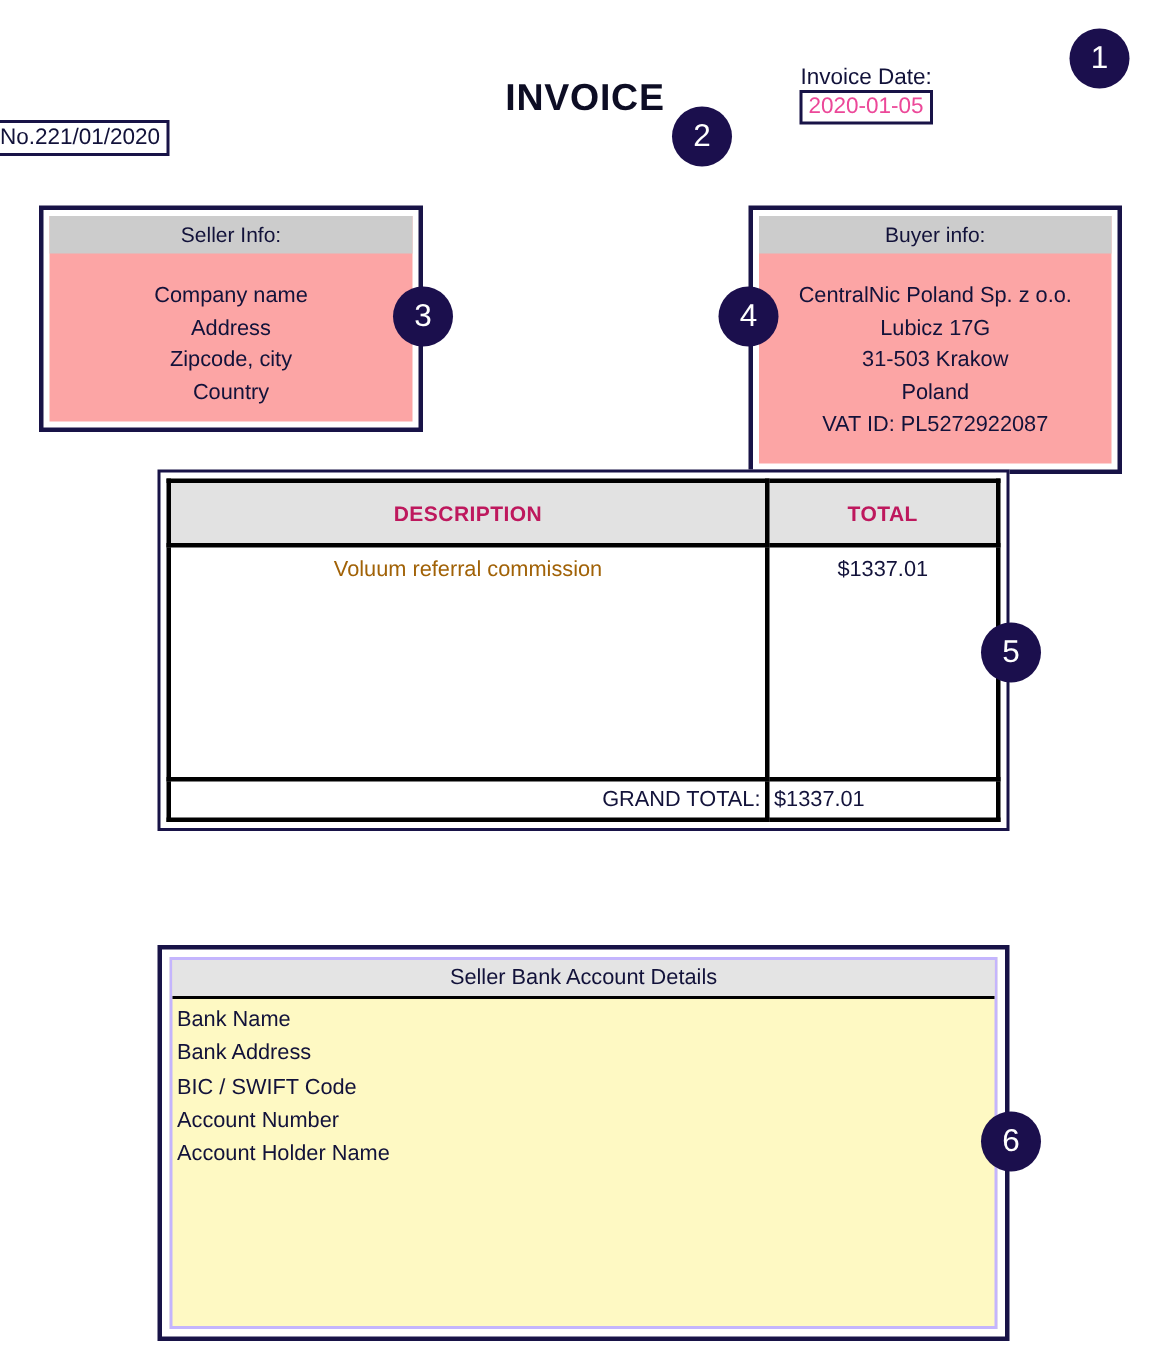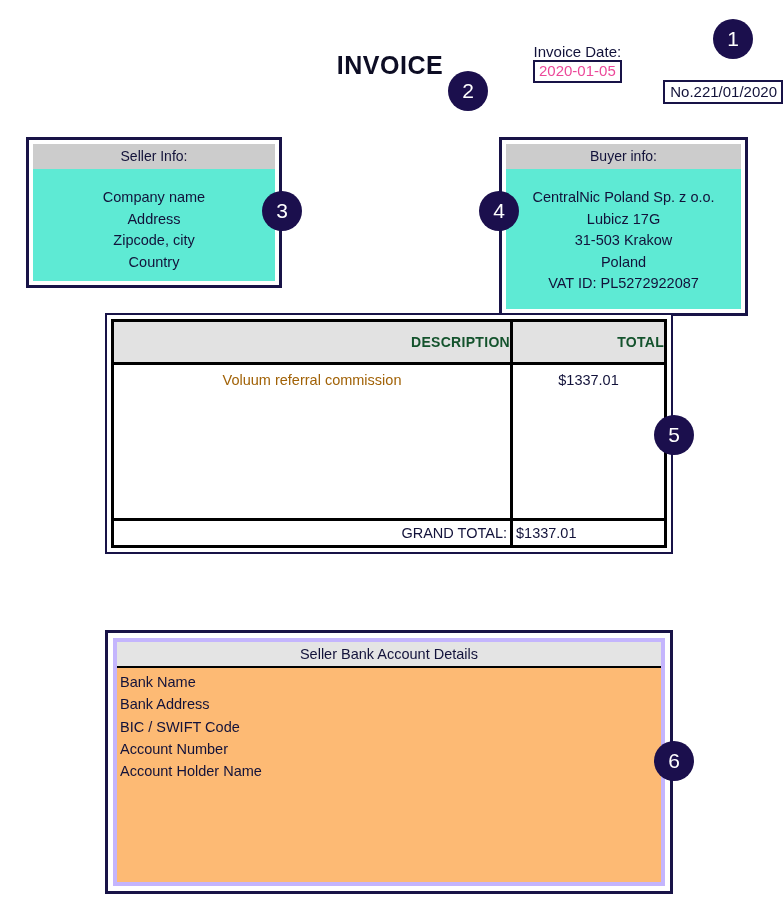--- a/index.html
+++ b/index.html
@@ -48,42 +48,42 @@
     color: #0d0d24;
   }
   .doc-title-inner { margin-left: -3px; }
 
   .invoice-no-wrap {
     position: absolute;
     left: 0;
     right: 0;
     top: 80px;
     display: flex;
-    justify-content: flex-end;
+    justify-content: flex-start;
   }
   .invoice-no {
     border: 2px solid #181347;
     background: #ffffff;
     font-size: 15px;
     line-height: 17px;
     padding: 1px 4px 2px 5px;
     margin-left: -7px;
     color: #12123a;
   }
 
   
   .party-box {
     position: absolute;
     border: 3px solid #181347;
     background: #ffffff;
     padding: 4px;
     box-sizing: border-box;
   }
   .party-inner {
-    background: #5eead4;
+    background: #fca5a5;
     height: 100%;
     box-sizing: border-box;
     padding-top: 0;
   }
   .party-head {
     background: #cccccc;
     text-align: center;
     font-size: 14px;
     line-height: 25px;
     height: 25px;
@@ -126,22 +126,22 @@
     box-sizing: border-box;
   }
   .col-desc { width: 399px; }
   .col-price { width: auto; }
   .items-table thead th {
     background: #e2e2e2;
     height: 43px;
     font-size: 14px;
     font-weight: bold;
     letter-spacing: 0.3px;
-    color: #14532d;
-    text-align: right;
+    color: #be185d;
+    text-align: center;
   }
   .cell-desc {
     vertical-align: top;
     text-align: center;
     font-size: 14.5px;
     padding-top: 7px !important;
     color: #a16207;
   }
   .cell-price {
     vertical-align: top;
@@ -170,24 +170,24 @@
     left: 105px;
     top: 630px;
     width: 568px;
     height: 264px;
     border: 3px solid #181347;
     box-sizing: border-box;
     background: #ffffff;
     padding: 5px;
   }
   .bank-inner {
-    border: 4px solid #c4b5fd;
+    border: 2px solid #c4b5fd;
     height: 100%;
     box-sizing: border-box;
-    background: #fdba74;
+    background: #fef9c3;
   }
   .bank-head {
     background: #e4e4e4;
     border-bottom: 2px solid #000000;
     text-align: center;
     font-size: 14.5px;
     line-height: 24px;
     height: 24px;
     color: #12123a;
   }

